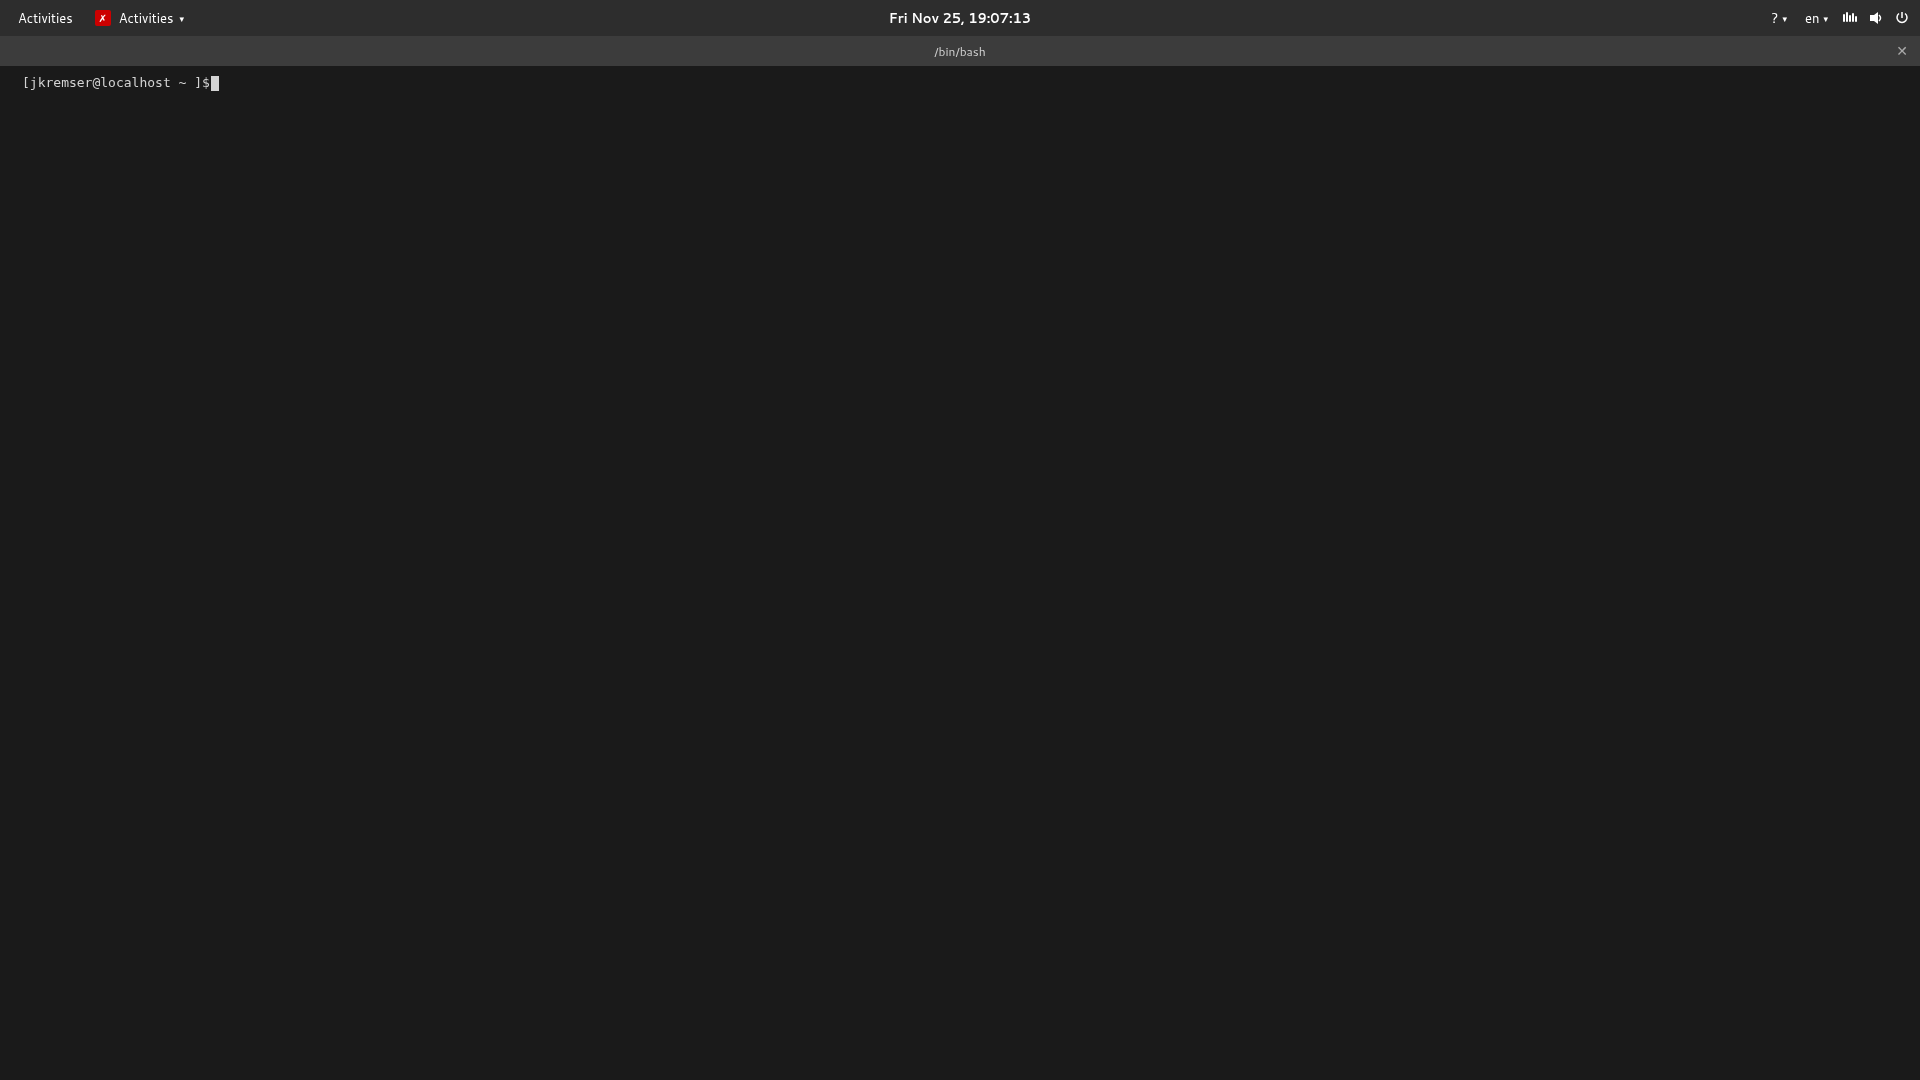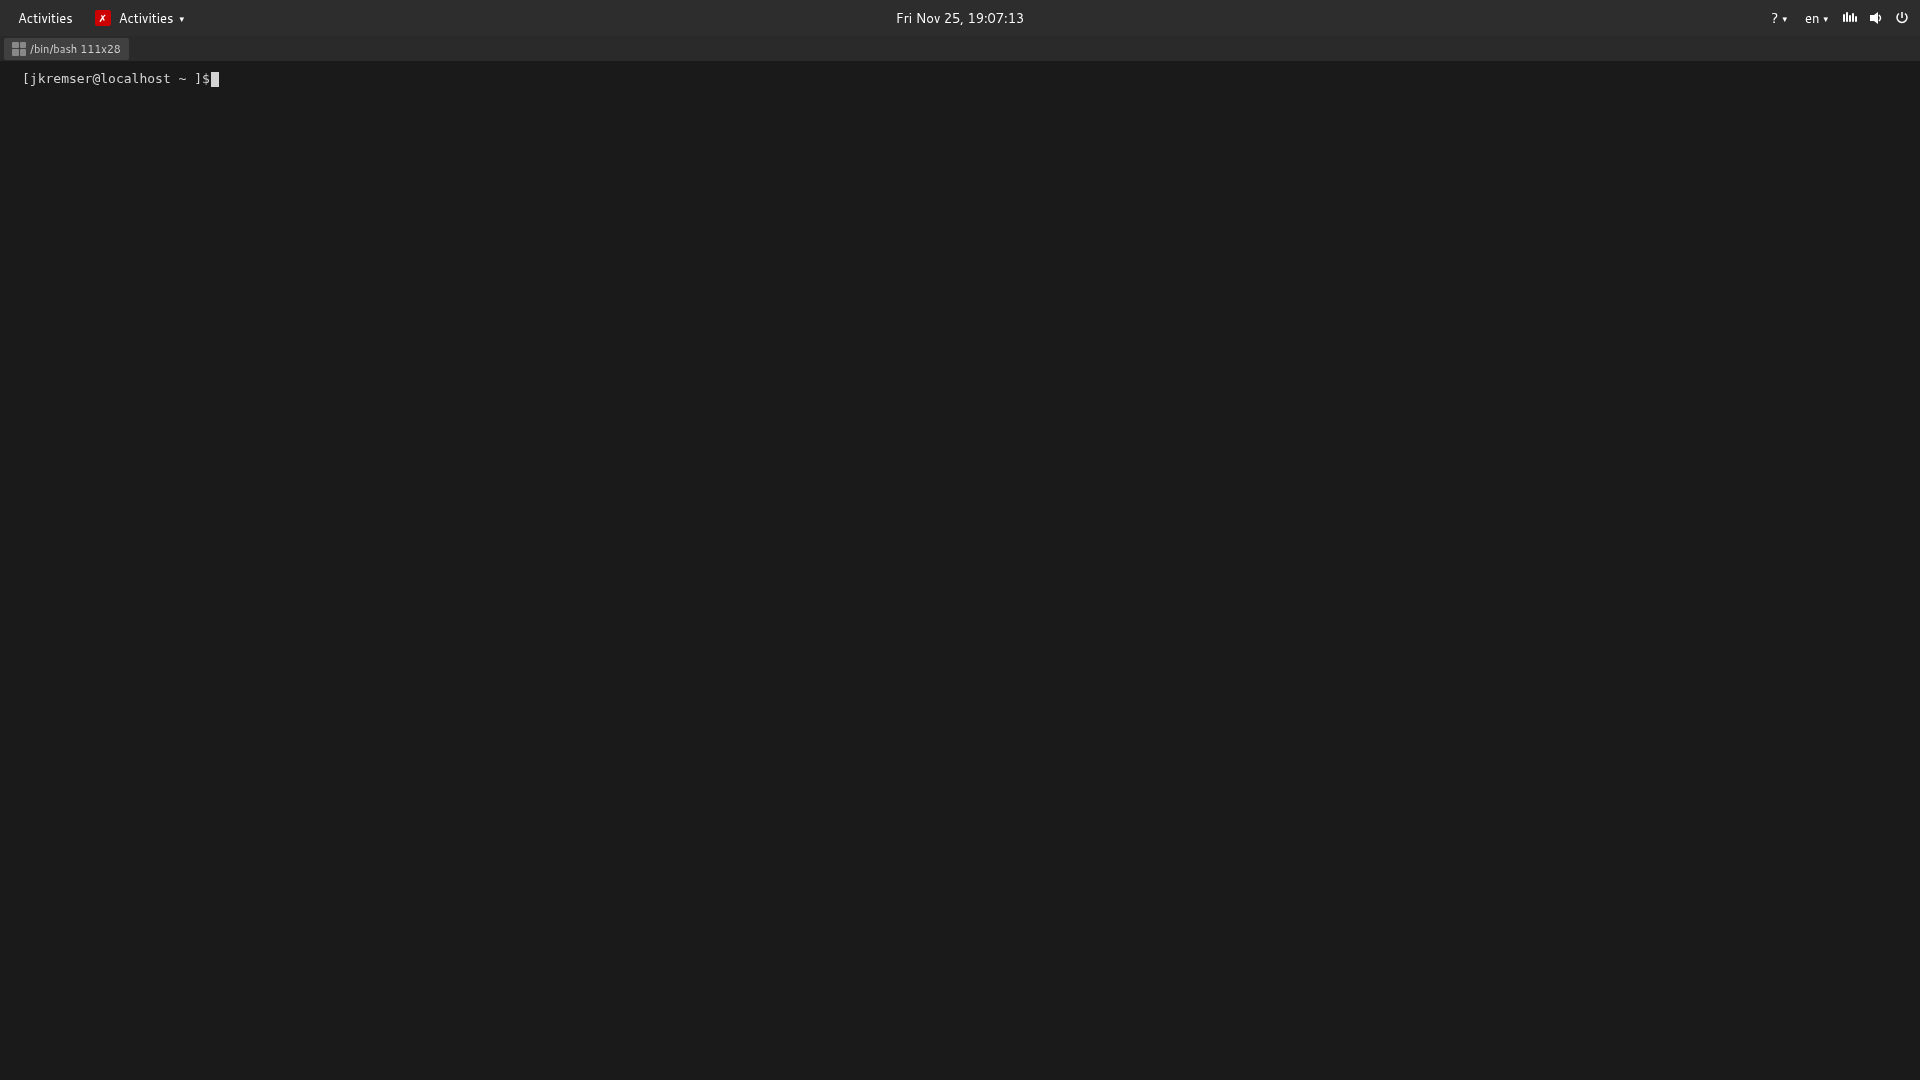--- a/index.html
+++ b/index.html
@@ -65,20 +65,21 @@
       margin-right: 4px;
     }
 
     #system-bar-center {
       position: absolute;
       left: 50%;
       transform: translateX(-50%);
       color: #ffffff;
       font-size: 13px;
       font-family: 'Cantarell', 'DejaVu Sans', sans-serif;
+      font-weight: bold;
     }
 
     #system-bar-right {
       display: flex;
       align-items: center;
       gap: 6px;
       color: #ffffff;
       font-size: 13px;
     }
 
@@ -263,32 +264,25 @@
       <svg width="16" height="16" viewBox="0 0 16 16" fill="none" stroke="white" stroke-width="1.5">
         <path d="M8,2 L8,8"></path>
         <path d="M5,3.5 A5,5 0 1,0 11,3.5"></path>
       </svg>
     </div>
   </div>
 </div>
 
 <div id="terminator-window">
 
-
-  <div id="tab-bar">
-    <div class="terminal-tab">
-      <div class="tab-icon">
-        <div class="tab-icon-cell"></div>
-        <div class="tab-icon-cell"></div>
-        <div class="tab-icon-cell"></div>
-        <div class="tab-icon-cell"></div>
-      </div>
-      <span>/bin/bash 111x28</span>
-    </div>
-  </div>
+  <div id="title-bar">
+    <span>/bin/bash</span>
+    <div id="close-btn">✕</div>
+  </div>
+
 
   <div id="terminal-area">
     <div class="prompt-line">
       <span>[jkremser@localhost ~ ]$ </span>
       <span class="cursor"></span>
     </div>
   </div>
 
 </div>
 

